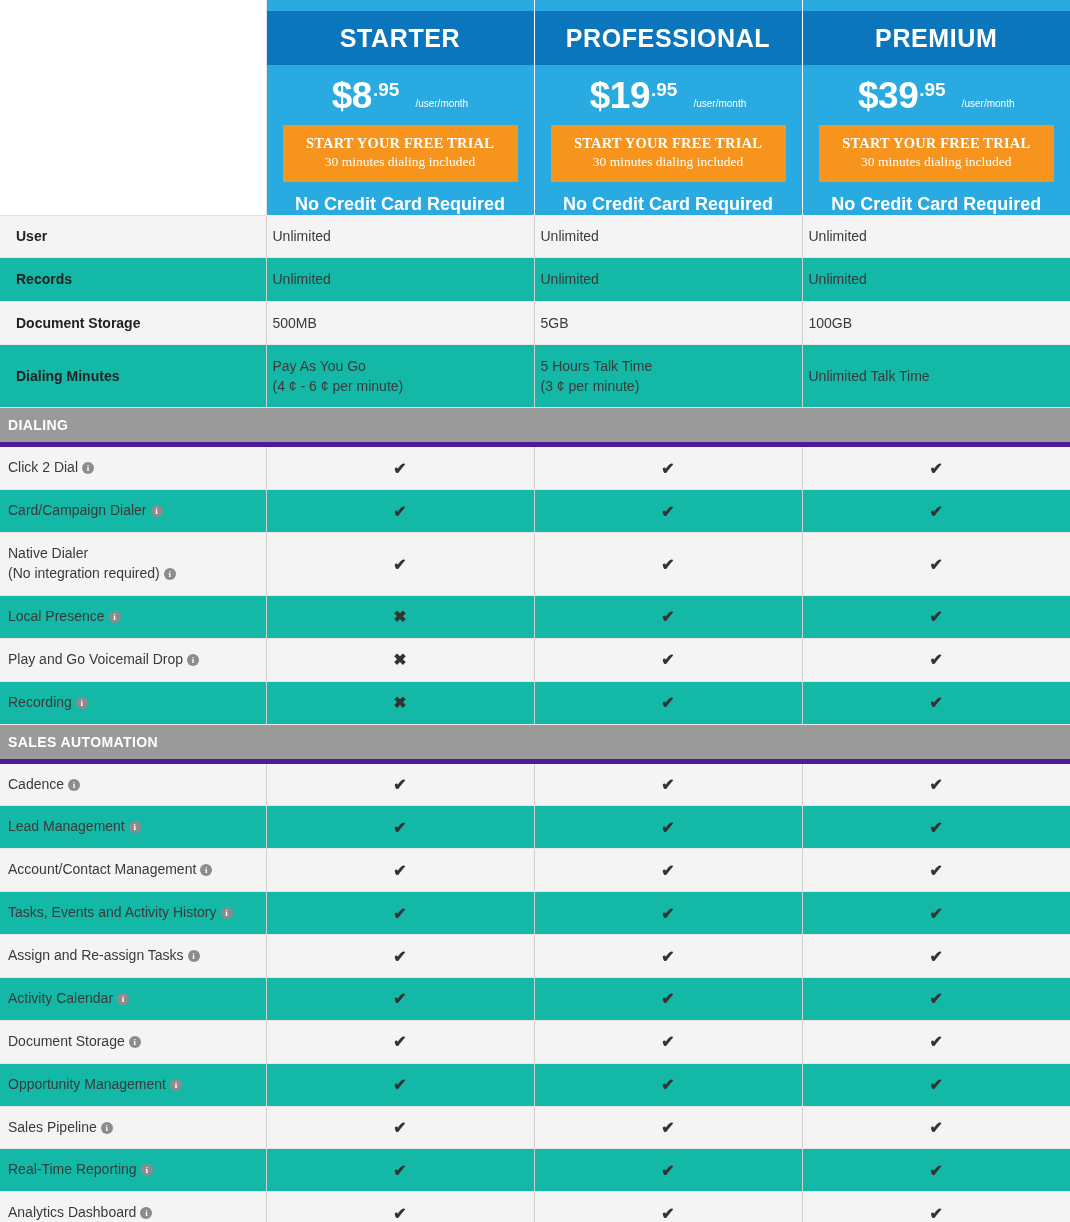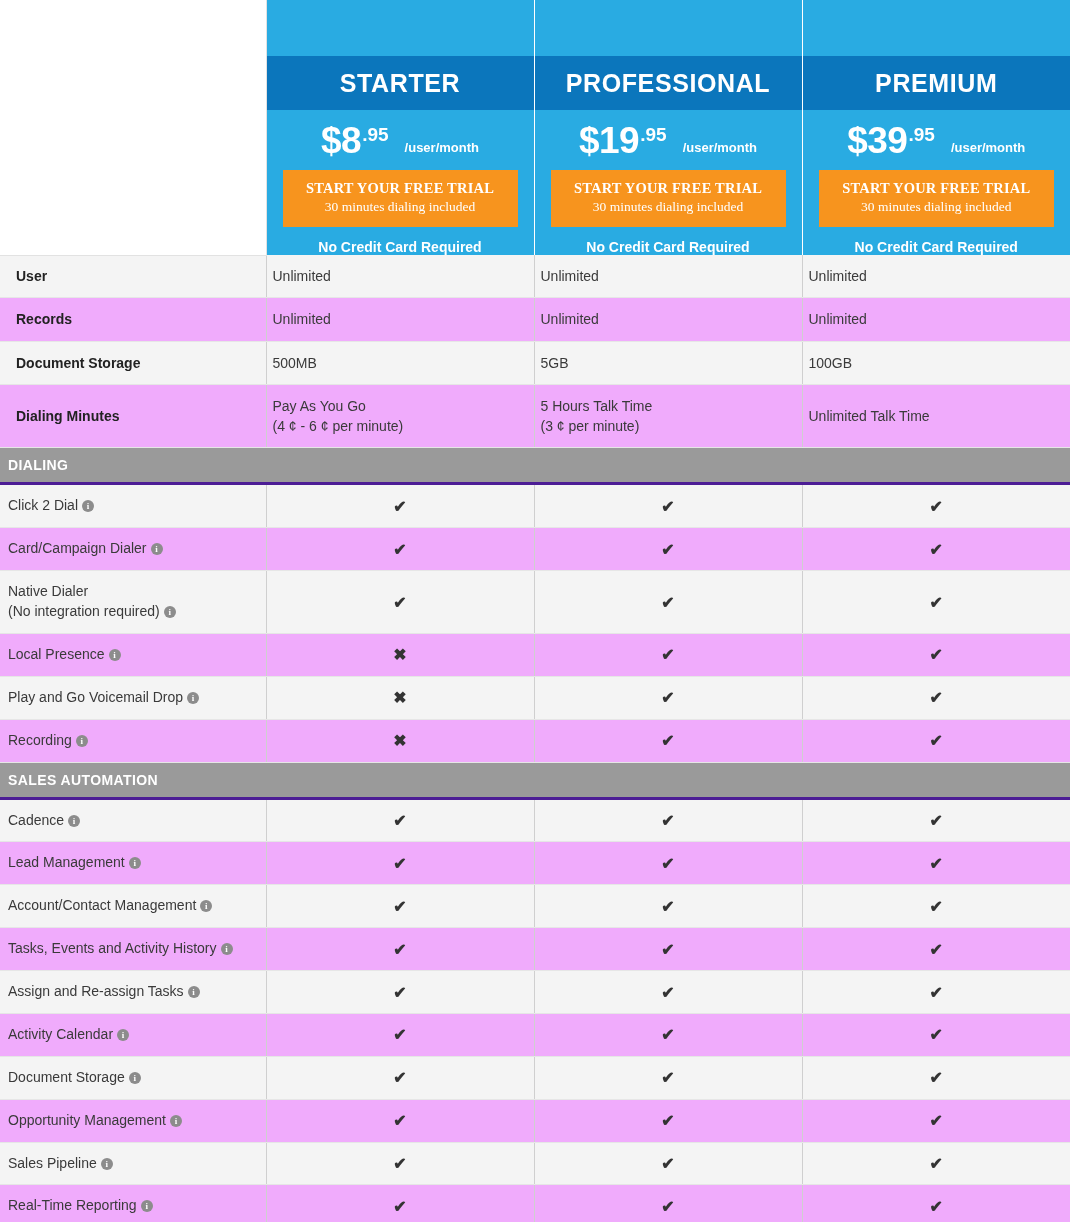--- a/index.html
+++ b/index.html
@@ -20,21 +20,21 @@
   
   .hdr-row > td { padding: 0; vertical-align: bottom; }
   .hdr-blank {
     background: #ffffff;
     border-right: 1px solid #e2e2e2;
     border-bottom: 1px solid #e2e2e2;
   }
   .plan-head {
     background: #29abe2;
     border-right: 1px solid #ffffff;
-    height: 255px;
+    height: 215px;
     position: relative;
     text-align: center;
   }
   .plan-head.last { border-right: none; }
   .plan-title {
     background: #0b76bc;
     color: #ffffff;
     font-size: 25px;
     font-weight: bold;
     letter-spacing: 0.6px;
@@ -56,22 +56,22 @@
     letter-spacing: -0.5px;
     vertical-align: baseline;
   }
   .price-cents {
     font-size: 19px;
     font-weight: bold;
     vertical-align: 12px;
     margin-left: 1px;
   }
   .price-per {
-    font-size: 13px;
-    font-weight: bold;
+    font-size: 10px;
+    font-weight: normal;
     vertical-align: 1px;
     margin-left: 16px;
   }
   .cta {
     display: block;
     background: #f7941e;
     color: #ffffff;
     padding: 9px 4px 10px 4px;
     text-align: center;
     cursor: pointer;
@@ -86,21 +86,21 @@
     letter-spacing: 0.2px;
     line-height: 1.25;
   }
   .cta-sub {
     display: block;
     font-size: 13.5px;
     line-height: 1.45;
   }
   .nocard {
     color: #ffffff;
-    font-size: 14px;
+    font-size: 18px;
     font-weight: bold;
     text-align: center;
     padding: 12px 0 0 0;
   }
 
   
   .spec-row td {
     border-bottom: 1px solid #e6e6e6;
     font-size: 14px;
     color: #3a3a3a;
@@ -112,32 +112,32 @@
     color: #222222;
   }
   .spec-row .val {
     text-align: left;
     padding: 11px 6px;
     border-right: 1px solid #cfcfcf;
     line-height: 1.45;
   }
   .spec-row .val.last { border-right: none; }
   .alt-a td { background: #f4f4f4; }
-  .alt-b td { background: #f0abfc; }
+  .alt-b td { background: #14b8a6; }
 
   
   .section-row td {
     background: #9a9a9a;
     color: #ffffff;
     font-size: 14px;
     font-weight: bold;
     letter-spacing: 0.4px;
     padding: 9px 0 9px 8px;
     border-top: 1px solid #8e8e8e;
-    border-bottom: 3px solid #4c1d95;
+    border-bottom: 5px solid #4c1d95;
   }
 
   
   .feat-row td {
     border-bottom: 1px solid #e6e6e6;
     font-size: 14px;
     color: #3a3a3a;
   }
   .feat-row .feat {
     padding: 11px 0 11px 8px;

